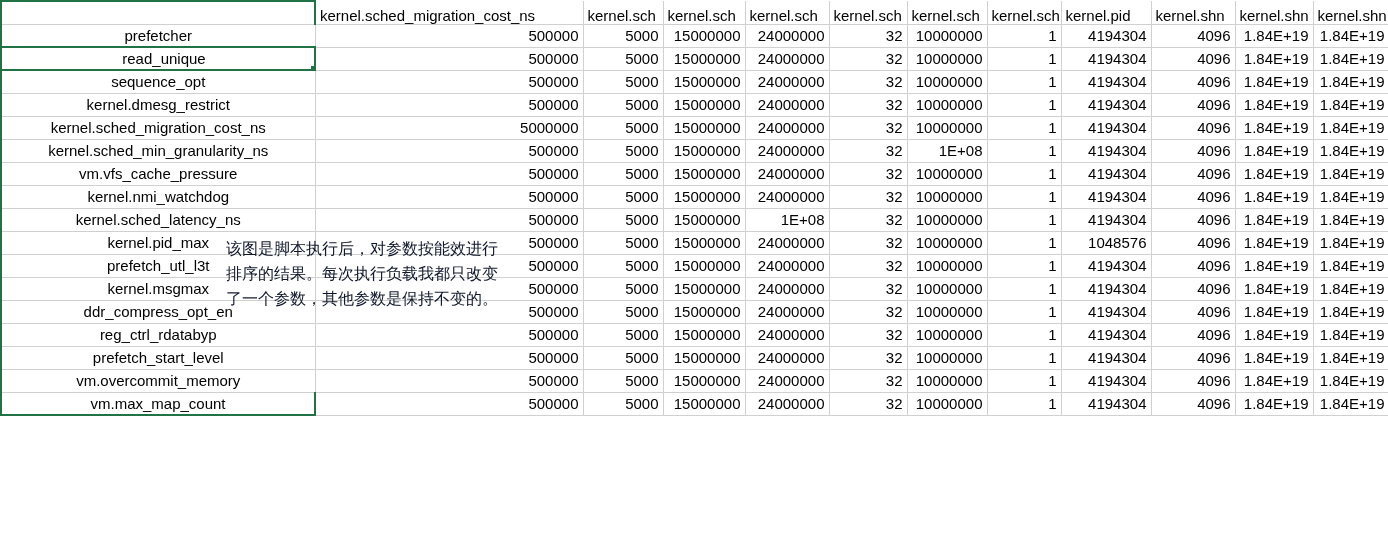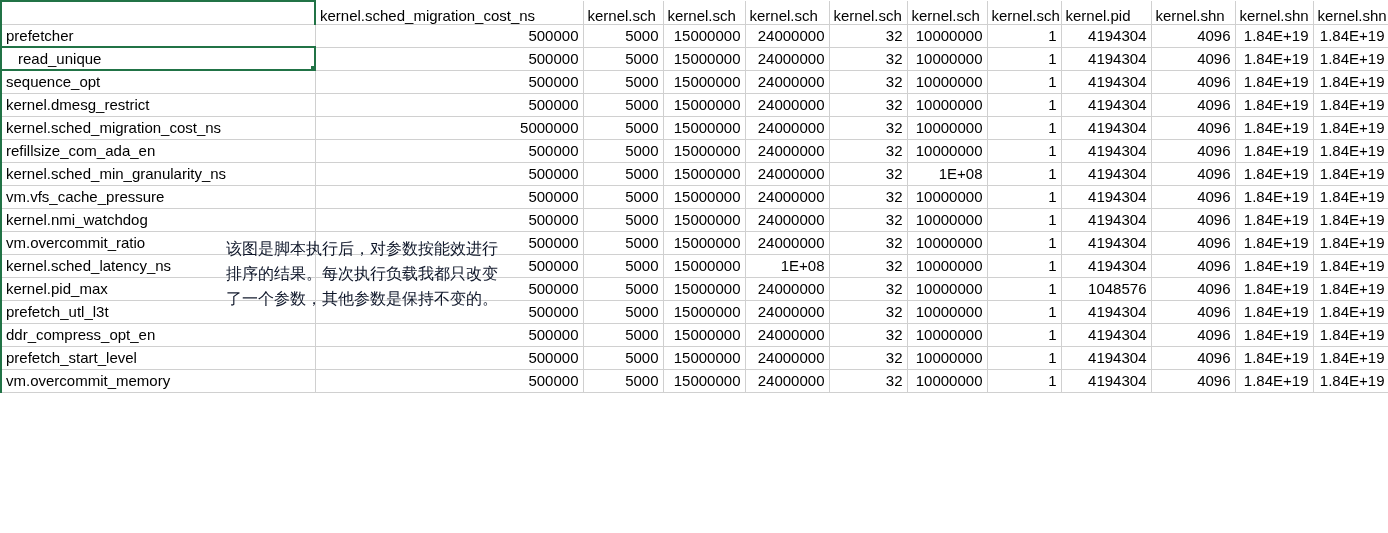--- a/index.html
+++ b/index.html
@@ -62,21 +62,21 @@
   .hdr td.name-hdr {
     border-top: 2px solid #217346;
     border-left: 2px solid #217346;
     border-right: 2px solid #217346;
   }
   .left { text-align: left; }
   .right { text-align: right; }
 
   
   td.namecell {
-    text-align: left;
+    text-align: center;
     border-left: 2px solid #217346;
     border-right: 2px solid #217346;
   }
   tr.row1 td.namecell {
     border-bottom: 1px solid #d0d0d0;
   }
   
   tr.selected td.namecell {
     border: 2px solid #217346;
     position: relative;
@@ -212,34 +212,20 @@
           <td class="right">24000000</td>
           <td class="right">32</td>
           <td class="right">10000000</td>
           <td class="right">1</td>
           <td class="right">4194304</td>
           <td class="right">4096</td>
           <td class="right">1.84E+19</td>
           <td class="right">1.84E+19</td>
         </tr>
         <tr class="">
-          <td class="namecell">refillsize_com_ada_en</td>
-          <td class="right">500000</td>
-          <td class="right">5000</td>
-          <td class="right">15000000</td>
-          <td class="right">24000000</td>
-          <td class="right">32</td>
-          <td class="right">10000000</td>
-          <td class="right">1</td>
-          <td class="right">4194304</td>
-          <td class="right">4096</td>
-          <td class="right">1.84E+19</td>
-          <td class="right">1.84E+19</td>
-        </tr>
-        <tr class="">
           <td class="namecell">kernel.sched_min_granularity_ns</td>
           <td class="right">500000</td>
           <td class="right">5000</td>
           <td class="right">15000000</td>
           <td class="right">24000000</td>
           <td class="right">32</td>
           <td class="right">1E+08</td>
           <td class="right">1</td>
           <td class="right">4194304</td>
           <td class="right">4096</td>
@@ -268,34 +254,20 @@
           <td class="right">24000000</td>
           <td class="right">32</td>
           <td class="right">10000000</td>
           <td class="right">1</td>
           <td class="right">4194304</td>
           <td class="right">4096</td>
           <td class="right">1.84E+19</td>
           <td class="right">1.84E+19</td>
         </tr>
         <tr class="">
-          <td class="namecell">vm.overcommit_ratio</td>
-          <td class="right">500000</td>
-          <td class="right">5000</td>
-          <td class="right">15000000</td>
-          <td class="right">24000000</td>
-          <td class="right">32</td>
-          <td class="right">10000000</td>
-          <td class="right">1</td>
-          <td class="right">4194304</td>
-          <td class="right">4096</td>
-          <td class="right">1.84E+19</td>
-          <td class="right">1.84E+19</td>
-        </tr>
-        <tr class="">
           <td class="namecell">kernel.sched_latency_ns</td>
           <td class="right">500000</td>
           <td class="right">5000</td>
           <td class="right">15000000</td>
           <td class="right">1E+08</td>
           <td class="right">32</td>
           <td class="right">10000000</td>
           <td class="right">1</td>
           <td class="right">4194304</td>
           <td class="right">4096</td>
@@ -324,49 +296,91 @@
           <td class="right">24000000</td>
           <td class="right">32</td>
           <td class="right">10000000</td>
           <td class="right">1</td>
           <td class="right">4194304</td>
           <td class="right">4096</td>
           <td class="right">1.84E+19</td>
           <td class="right">1.84E+19</td>
         </tr>
         <tr class="">
+          <td class="namecell">kernel.msgmax</td>
+          <td class="right">500000</td>
+          <td class="right">5000</td>
+          <td class="right">15000000</td>
+          <td class="right">24000000</td>
+          <td class="right">32</td>
+          <td class="right">10000000</td>
+          <td class="right">1</td>
+          <td class="right">4194304</td>
+          <td class="right">4096</td>
+          <td class="right">1.84E+19</td>
+          <td class="right">1.84E+19</td>
+        </tr>
+        <tr class="">
           <td class="namecell">ddr_compress_opt_en</td>
           <td class="right">500000</td>
           <td class="right">5000</td>
           <td class="right">15000000</td>
           <td class="right">24000000</td>
           <td class="right">32</td>
           <td class="right">10000000</td>
           <td class="right">1</td>
           <td class="right">4194304</td>
           <td class="right">4096</td>
           <td class="right">1.84E+19</td>
           <td class="right">1.84E+19</td>
         </tr>
         <tr class="">
+          <td class="namecell">reg_ctrl_rdatabyp</td>
+          <td class="right">500000</td>
+          <td class="right">5000</td>
+          <td class="right">15000000</td>
+          <td class="right">24000000</td>
+          <td class="right">32</td>
+          <td class="right">10000000</td>
+          <td class="right">1</td>
+          <td class="right">4194304</td>
+          <td class="right">4096</td>
+          <td class="right">1.84E+19</td>
+          <td class="right">1.84E+19</td>
+        </tr>
+        <tr class="">
           <td class="namecell">prefetch_start_level</td>
           <td class="right">500000</td>
           <td class="right">5000</td>
           <td class="right">15000000</td>
           <td class="right">24000000</td>
           <td class="right">32</td>
           <td class="right">10000000</td>
           <td class="right">1</td>
           <td class="right">4194304</td>
           <td class="right">4096</td>
           <td class="right">1.84E+19</td>
           <td class="right">1.84E+19</td>
         </tr>
         <tr class="">
           <td class="namecell">vm.overcommit_memory</td>
+          <td class="right">500000</td>
+          <td class="right">5000</td>
+          <td class="right">15000000</td>
+          <td class="right">24000000</td>
+          <td class="right">32</td>
+          <td class="right">10000000</td>
+          <td class="right">1</td>
+          <td class="right">4194304</td>
+          <td class="right">4096</td>
+          <td class="right">1.84E+19</td>
+          <td class="right">1.84E+19</td>
+        </tr>
+        <tr class="lastborder">
+          <td class="namecell">vm.max_map_count</td>
           <td class="right">500000</td>
           <td class="right">5000</td>
           <td class="right">15000000</td>
           <td class="right">24000000</td>
           <td class="right">32</td>
           <td class="right">10000000</td>
           <td class="right">1</td>
           <td class="right">4194304</td>
           <td class="right">4096</td>
           <td class="right">1.84E+19</td>

